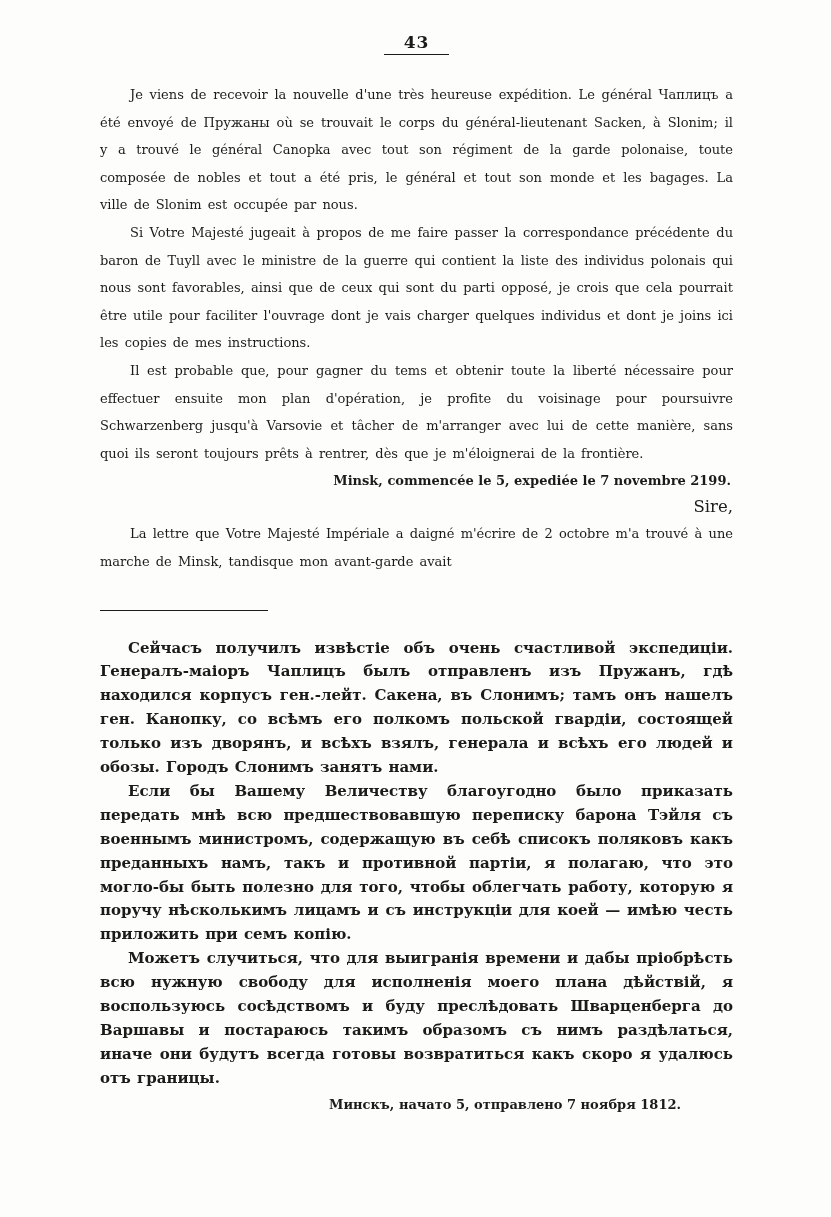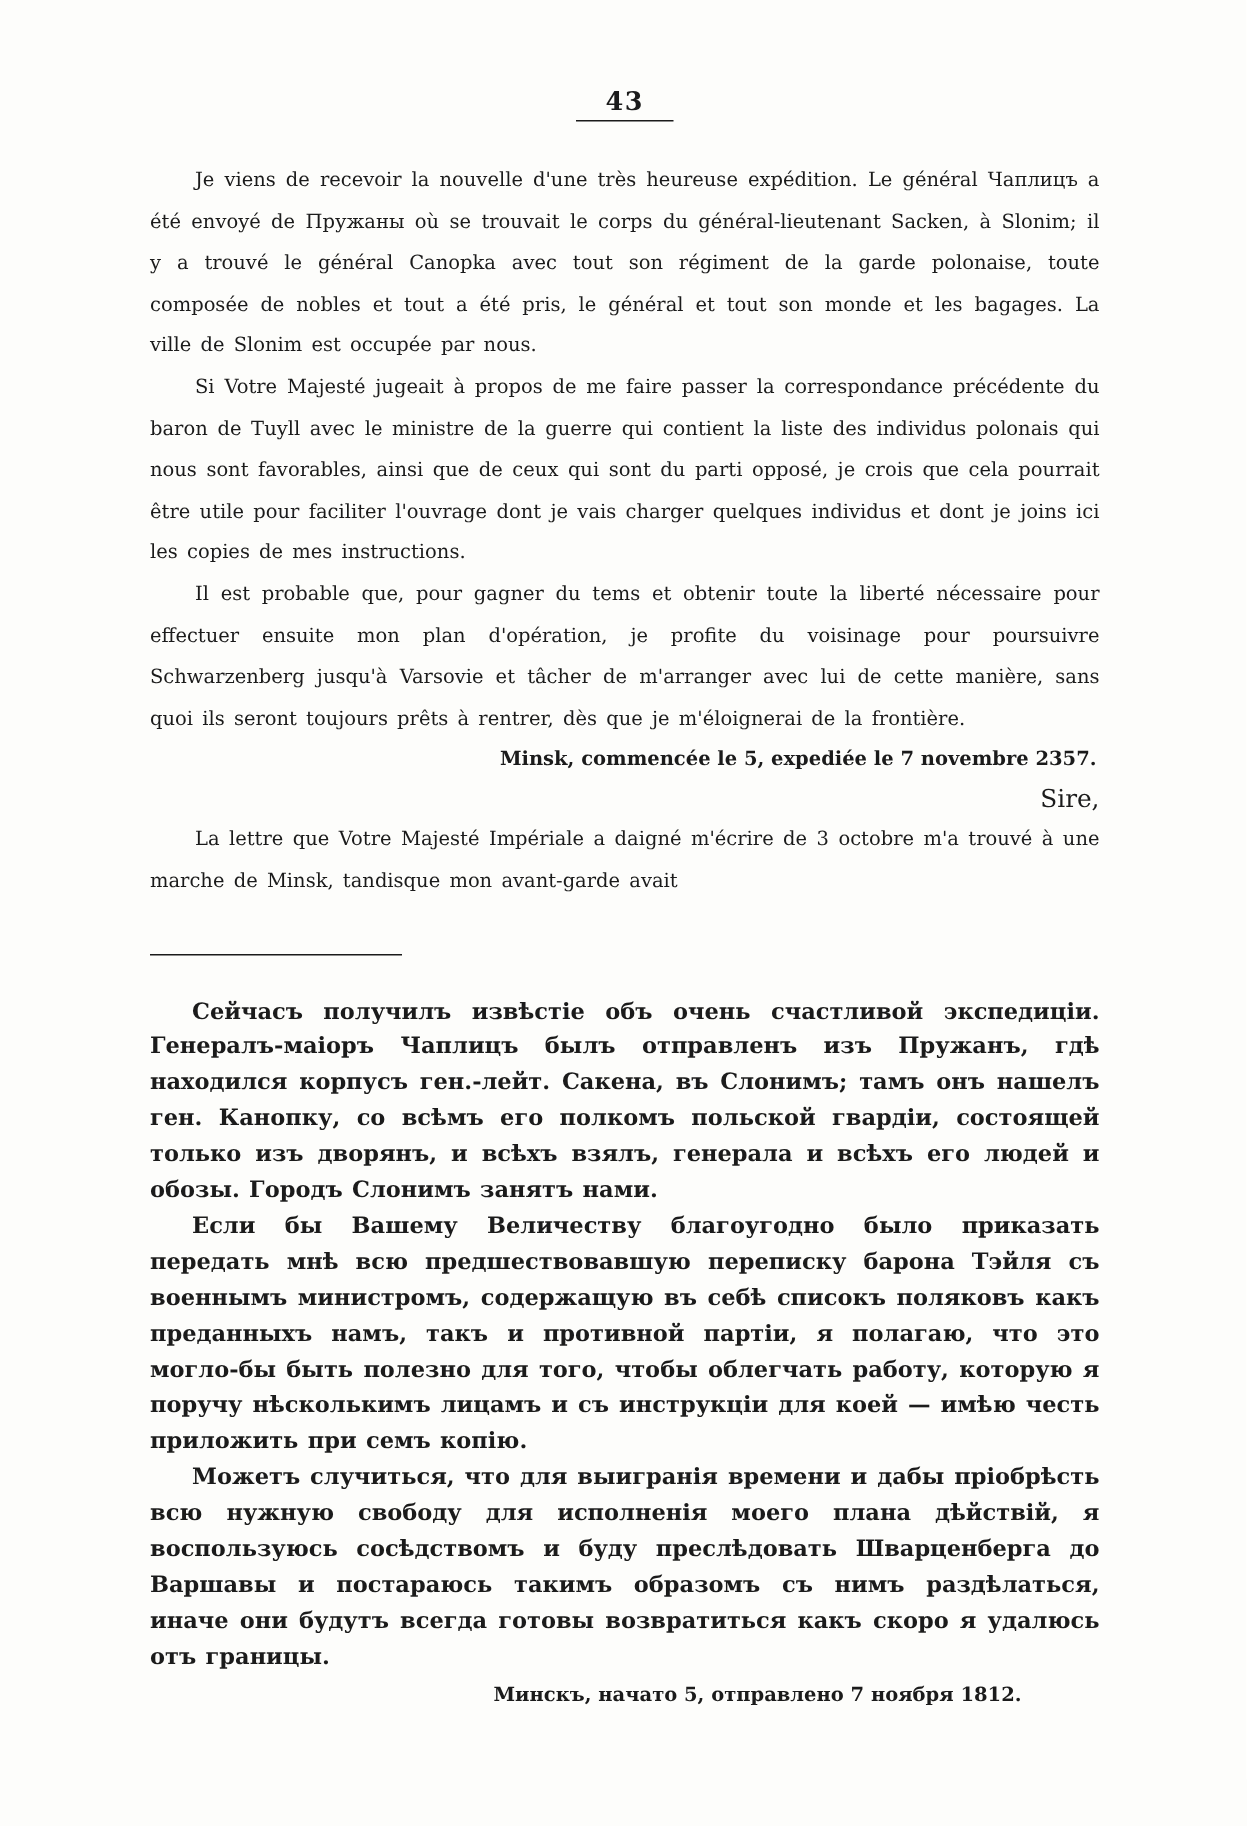--- a/index.html
+++ b/index.html
@@ -10,21 +10,21 @@
   .page {
     position: relative;
     width: 831px;
     height: 1217px;
     margin: 0 auto;
     background: #fdfdfb;
     color: #1b1b1b;
     font-family: "DejaVu Serif", "Liberation Serif", serif;
     overflow: hidden;
     box-sizing: border-box;
-    padding: 58px 98px 30px 100px;
+    padding: 32px 98px 30px 100px;
   }
   .page-number-wrap {
     text-align: center;
     margin-bottom: 26px;
   }
   .page-number {
     display: inline-block;
     font-size: 17px;
     font-weight: 700;
     letter-spacing: 1px;
@@ -82,23 +82,23 @@
 <div class="page">
 
   <div class="page-number-wrap">
     <span class="page-number">43</span>
   </div>
 
   <div class="french-section">
     <p class="body-par">Je viens de recevoir la nouvelle d'une très heureuse expédition. Le général Чаплицъ a été envoyé de Пружаны où se trouvait le corps du général-lieutenant Sacken, à Slonim; il y a trouvé le général Canopka avec tout son régiment de la garde polonaise, toute composée de nobles et tout a été pris, le général et tout son monde et les bagages. La ville de Slonim est occupée par nous.</p>
     <p class="body-par">Si Votre Majesté jugeait à propos de me faire passer la correspondance précédente du baron de Tuyll avec le ministre de la guerre qui contient la liste des individus polonais qui nous sont favorables, ainsi que de ceux qui sont du parti opposé, je crois que cela pourrait être utile pour faciliter l'ouvrage dont je vais charger quelques individus et dont je joins ici les copies de mes instructions.</p>
     <p class="body-par">Il est probable que, pour gagner du tems et obtenir toute la liberté nécessaire pour effectuer ensuite mon plan d'opération, je profite du voisinage pour poursuivre Schwarzenberg jusqu'à Varsovie et tâcher de m'arranger avec lui de cette manière, sans quoi ils seront toujours prêts à rentrer, dès que je m'éloignerai de la frontière.</p>
-    <p class="dateline-fr">Minsk, commencée le 5, expediée le 7 novembre 2357.</p>
+    <p class="dateline-fr">Minsk, commencée le 5, expediée le 7 novembre 2199.</p>
     <p class="salutation-fr">Sire,</p>
-    <p class="body-par">La lettre que Votre Majesté Impériale a daigné m'écrire de 3 octobre m'a trouvé à une marche de Minsk, tandisque mon avant-garde avait</p>
+    <p class="body-par">La lettre que Votre Majesté Impériale a daigné m'écrire de 2 octobre m'a trouvé à une marche de Minsk, tandisque mon avant-garde avait</p>
   </div>
 
   <hr class="footnote-rule">
 
   <div class="russian-section">
     <p class="body-par">Сейчасъ получилъ извѣстіе объ очень счастливой экспедиціи. Генералъ-маіоръ Чаплицъ былъ отправленъ изъ Пружанъ, гдѣ находился корпусъ ген.-лейт. Сакена, въ Слонимъ; тамъ онъ нашелъ ген. Канопку, со всѣмъ его полкомъ польской гвардіи, состоящей только изъ дворянъ, и всѣхъ взялъ, генерала и всѣхъ его людей и обозы. Городъ Слонимъ занятъ нами.</p>
     <p class="body-par">Если бы Вашему Величеству благоугодно было приказать передать мнѣ всю предшествовавшую переписку барона Тэйля съ военнымъ министромъ, содержащую въ себѣ списокъ поляковъ какъ преданныхъ намъ, такъ и противной партіи, я полагаю, что это могло-бы быть полезно для того, чтобы облегчать работу, которую я поручу нѣсколькимъ лицамъ и съ инструкціи для коей — имѣю честь приложить при семъ копію.</p>
     <p class="body-par">Можетъ случиться, что для выигранія времени и дабы пріобрѣсть всю нужную свободу для исполненія моего плана дѣйствій, я воспользуюсь сосѣдствомъ и буду преслѣдовать Шварценберга до Варшавы и постараюсь такимъ образомъ съ нимъ раздѣлаться, иначе они будутъ всегда готовы возвратиться какъ скоро я удалюсь отъ границы.</p>
     <p class="dateline-ru">Минскъ, начато 5, отправлено 7 ноября 1812.</p>
 

